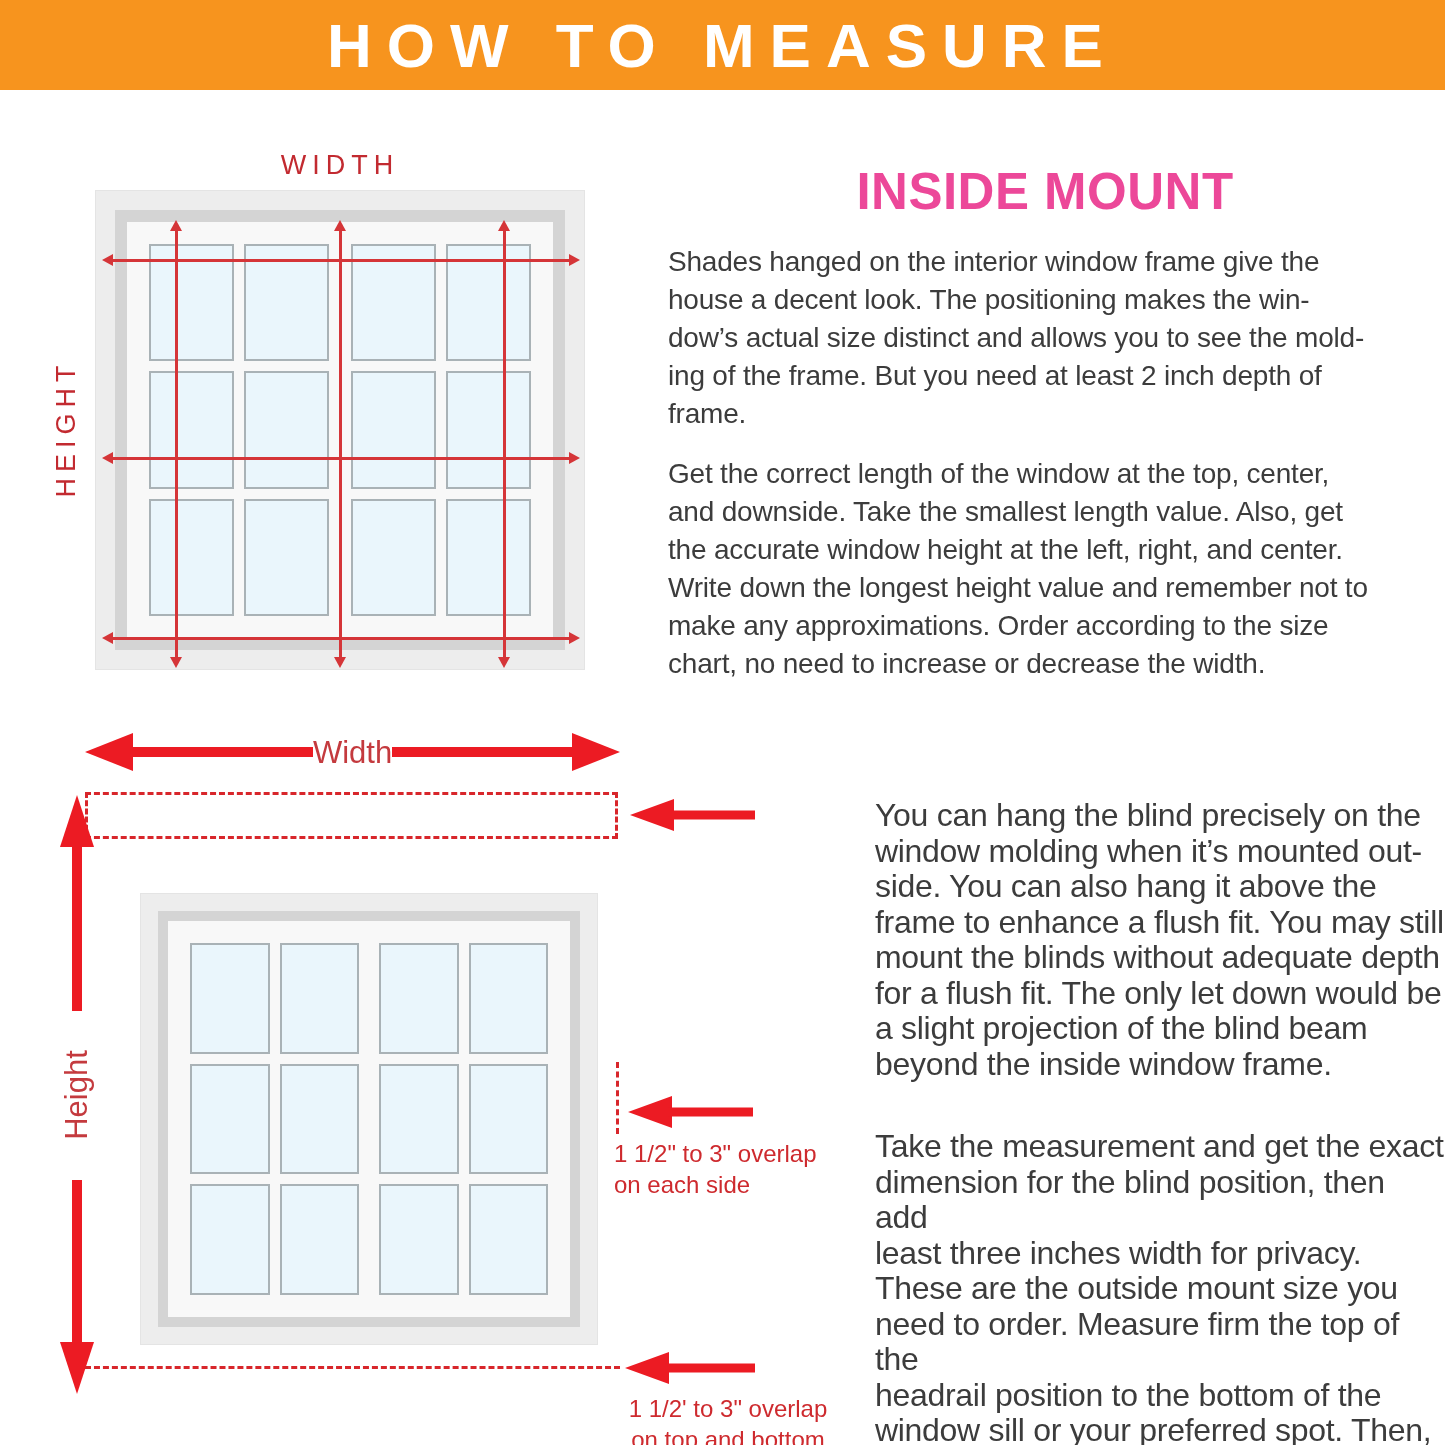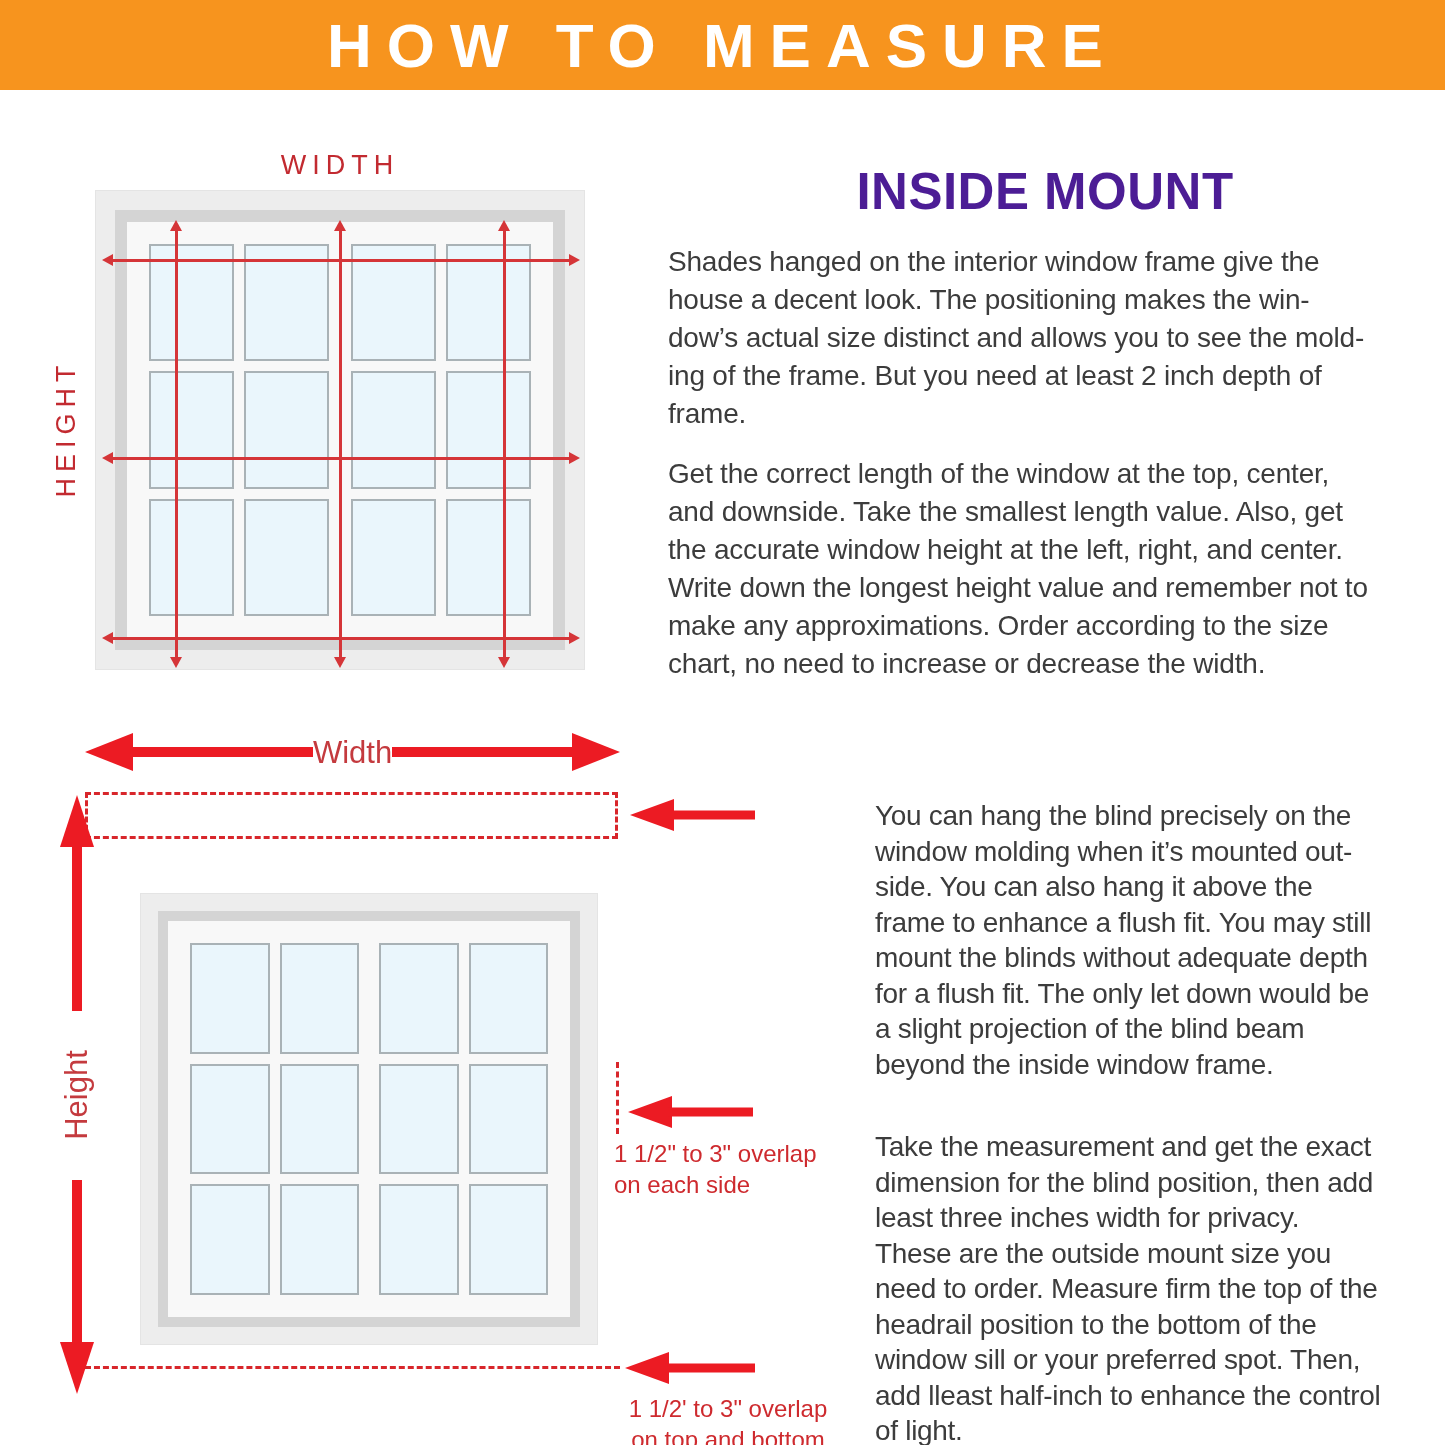--- a/index.html
+++ b/index.html
@@ -68,25 +68,25 @@
   .dash-hline { position:absolute; border-top:3px dashed #D8262B; }
 
   
   .cap-label { position:absolute; color:#C22A30; font-size:27px; letter-spacing:6px;
                text-align:center; white-space:nowrap; }
   .rot { transform:rotate(-90deg); }
   .dim-label { position:absolute; color:#C43A3E; font-size:31px; text-align:center; white-space:nowrap; }
   .note { position:absolute; color:#CE2A2E; font-size:24px; line-height:31px; white-space:pre-line; }
 
   
-  .mount-heading { position:absolute; color:#4c1d95; font-size:51px; font-weight:bold;
+  .mount-heading { position:absolute; color:#ec4899; font-size:51px; font-weight:bold;
                    text-align:center; letter-spacing:0.5px; white-space:nowrap; }
   .body-par { position:absolute; color:#3C3C3C; white-space:pre-line; letter-spacing:-0.2px; }
   .body-par.inside  { font-size:28px; line-height:38px;   width:780px; }
-  .body-par.outside { font-size:28px; line-height:35.5px; width:570px; letter-spacing:-0.3px; }
+  .body-par.outside { font-size:32px; line-height:35.5px; width:570px; letter-spacing:-0.3px; }
 </style>
 </head>
 <body>
 
 <div class="canvas">
 
   <div class="banner">
     <div class="banner-title">HOW TO MEASURE</div>
   </div>
 

